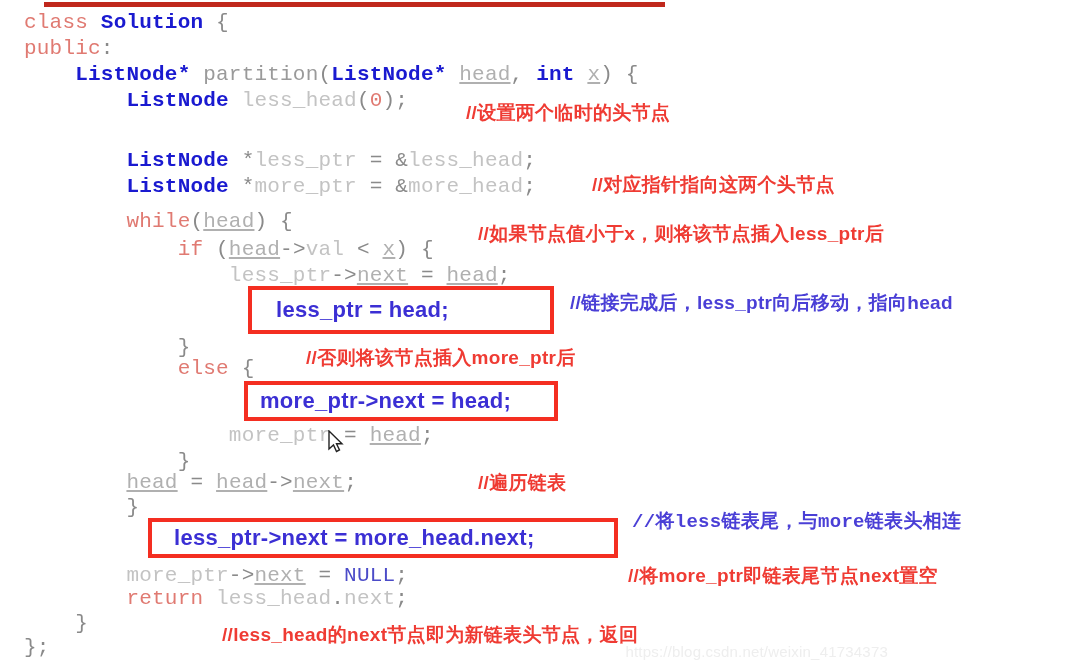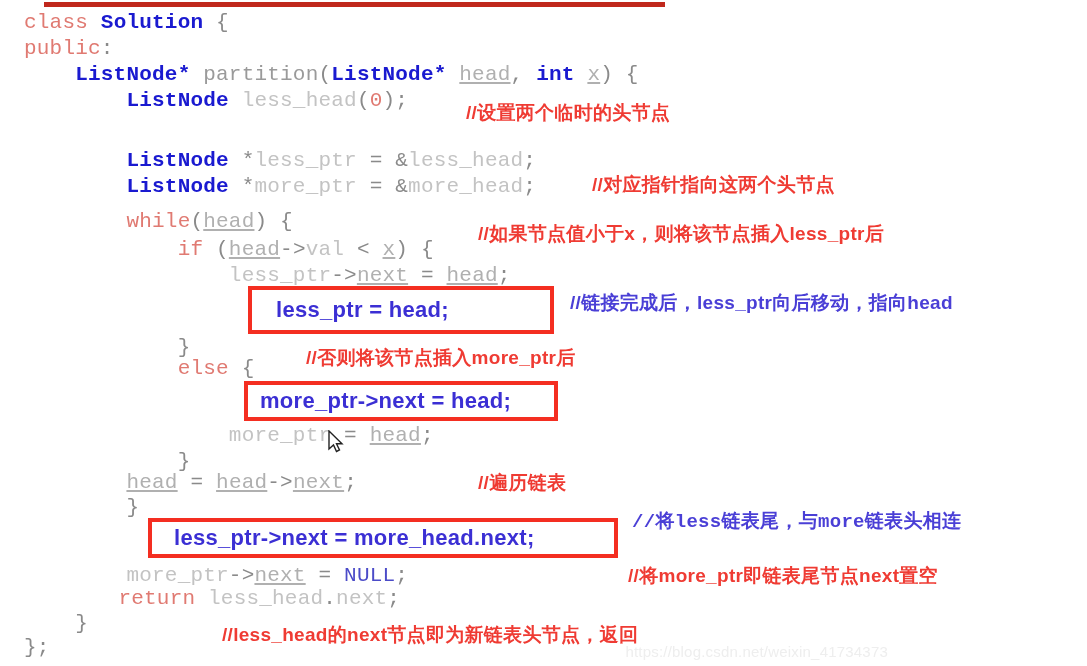--- a/index.html
+++ b/index.html
@@ -145,21 +145,21 @@
     <div class="code-line" style="left:24px; top:425px;">                <span class="var">more_ptr</span> <span class="pun">=</span> <span class="varu">head</span><span class="pun">;</span></div>
 
     <div class="code-line" style="left:24px; top:451px;">            <span class="pun">}</span></div>
 
     <div class="code-line" style="left:24px; top:472px;">        <span class="varu">head</span> <span class="pun">=</span> <span class="varu">head</span><span class="pun">-&gt;</span><span class="varu">next</span><span class="pun">;</span></div>
 
     <div class="code-line" style="left:24px; top:497px;">        <span class="pun">}</span></div>
 
     <div class="code-line" style="left:24px; top:565px;">        <span class="var">more_ptr</span><span class="pun">-&gt;</span><span class="varu">next</span> <span class="pun">=</span> <span class="nul">NULL</span><span class="pun">;</span></div>
 
-    <div class="code-line" style="left:16px; top:588px;text-align:center;">        <span class="kw">return</span> <span class="var">less_head</span><span class="pun">.</span><span class="var">next</span><span class="pun">;</span></div>
+    <div class="code-line" style="left:24px; top:588px;text-align:center;">        <span class="kw">return</span> <span class="var">less_head</span><span class="pun">.</span><span class="var">next</span><span class="pun">;</span></div>
 
     <div class="code-line" style="left:24px; top:613px;">    <span class="pun">}</span></div>
 
     <div class="code-line" style="left:24px; top:637px;"><span class="pun">};</span></div>
   </div>
 
   <div class="boxed" style="left: 248px; top: 286px; width: 306px; height: 48px; border-color: rgb(244, 46, 33);">
     <span class="boxed-text" style="padding-left: 24px; color: rgb(59, 47, 212);">less_ptr = head;</span>
   </div>
 

